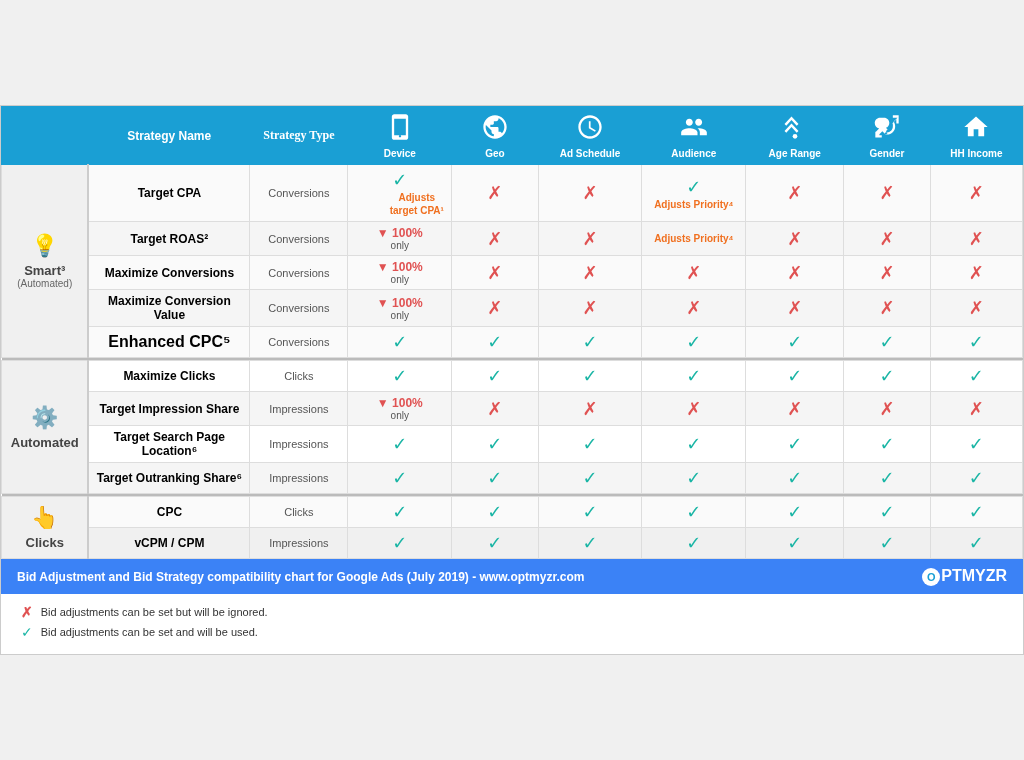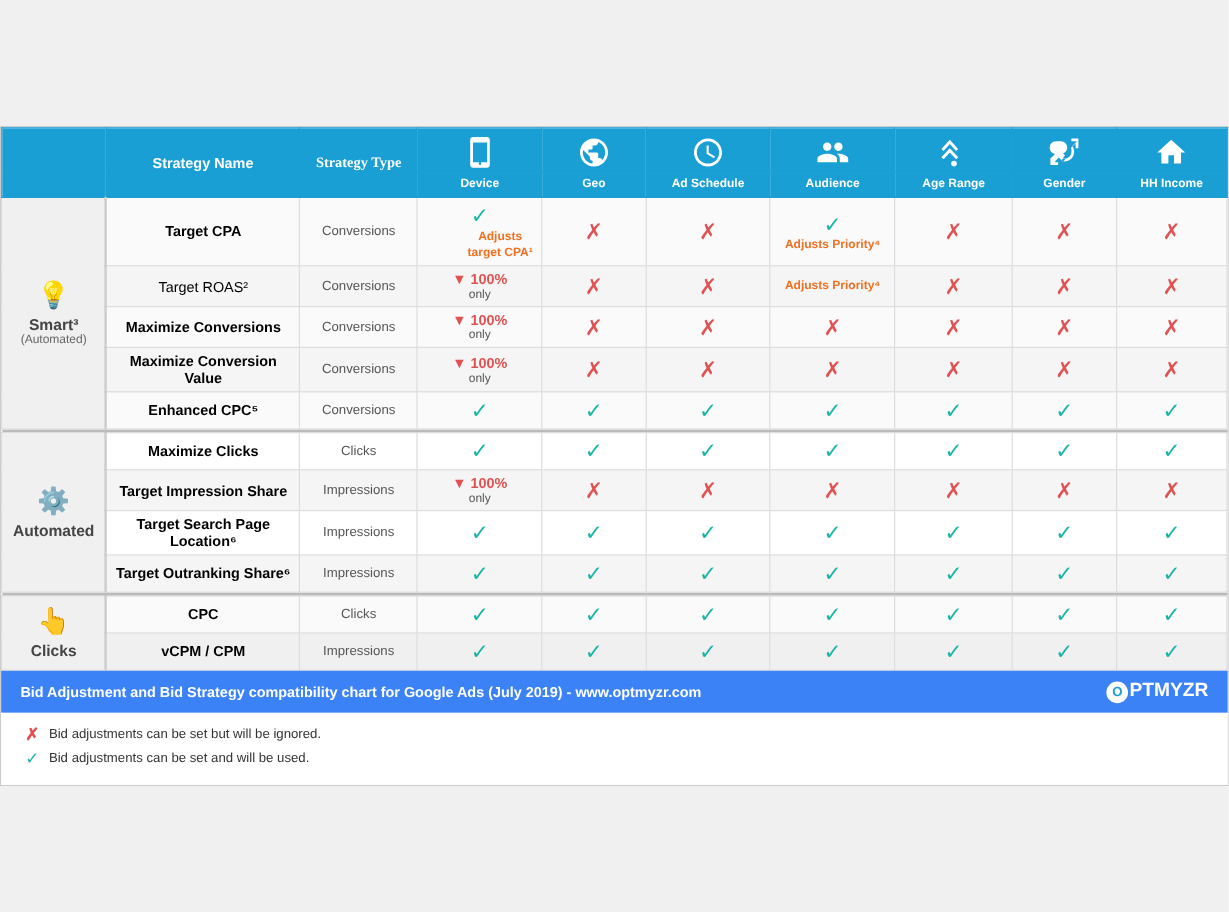--- a/index.html
+++ b/index.html
@@ -133,21 +133,21 @@
           <div style="display:flex; flex-direction:column; align-items:center;">
             <span class="check" style="color:#1ab5a5;">✓</span>
             <span style="color:#f07020; font-size:10px; font-weight:bold; text-align:center; line-height:1.3;">Adjusts Priority⁴</span>
           </div>
         </td>
         <td><span class="cross" style="color:#e05252;">✗</span></td>
         <td><span class="cross" style="color:#e05252;">✗</span></td>
         <td><span class="cross" style="color:#e05252;">✗</span></td>
       </tr>
       <tr style="background:#f5f5f5;">
-        <td style="font-weight:normal; font-size:12px; text-align:center;">Target ROAS²</td>
+        <td style="font-weight:bold; font-size:12px; text-align:center;">Target ROAS²</td>
         <td style="font-size:11px; color:#555; text-align:center;">Conversions</td>
         <td>
           <div style="display:flex; flex-direction:column; align-items:center;">
             <span style="color:#e05252; font-size:12px; font-weight:bold;">▼ 100%</span>
             <span style="font-size:10px; color:#555;">only</span>
           </div>
         </td>
         <td><span class="cross" style="color:#e05252;">✗</span></td>
         <td><span class="cross" style="color:#e05252;">✗</span></td>
         <td>
@@ -185,21 +185,21 @@
           </div>
         </td>
         <td><span class="cross" style="color:#e05252;">✗</span></td>
         <td><span class="cross" style="color:#e05252;">✗</span></td>
         <td><span class="cross" style="color:#e05252;">✗</span></td>
         <td><span class="cross" style="color:#e05252;">✗</span></td>
         <td><span class="cross" style="color:#e05252;">✗</span></td>
         <td><span class="cross" style="color:#e05252;">✗</span></td>
       </tr>
       <tr style="background:#fafafa;">
-        <td style="font-weight:bold; font-size:12px; text-align:center;">Enhanced CPC⁵</td>
+        <td style="font-weight:bold; font-size:16px; text-align:center;">Enhanced CPC⁵</td>
         <td style="font-size:11px; color:#555; text-align:center;">Conversions</td>
         <td><span class="check" style="color:#1ab5a5; font-size:18px;">✓</span></td>
         <td><span class="check" style="color:#1ab5a5; font-size:18px;">✓</span></td>
         <td><span class="check" style="color:#1ab5a5; font-size:18px;">✓</span></td>
         <td><span class="check" style="color:#1ab5a5; font-size:18px;">✓</span></td>
         <td><span class="check" style="color:#1ab5a5; font-size:18px;">✓</span></td>
         <td><span class="check" style="color:#1ab5a5; font-size:18px;">✓</span></td>
         <td><span class="check" style="color:#1ab5a5; font-size:18px;">✓</span></td>
       </tr>
 

